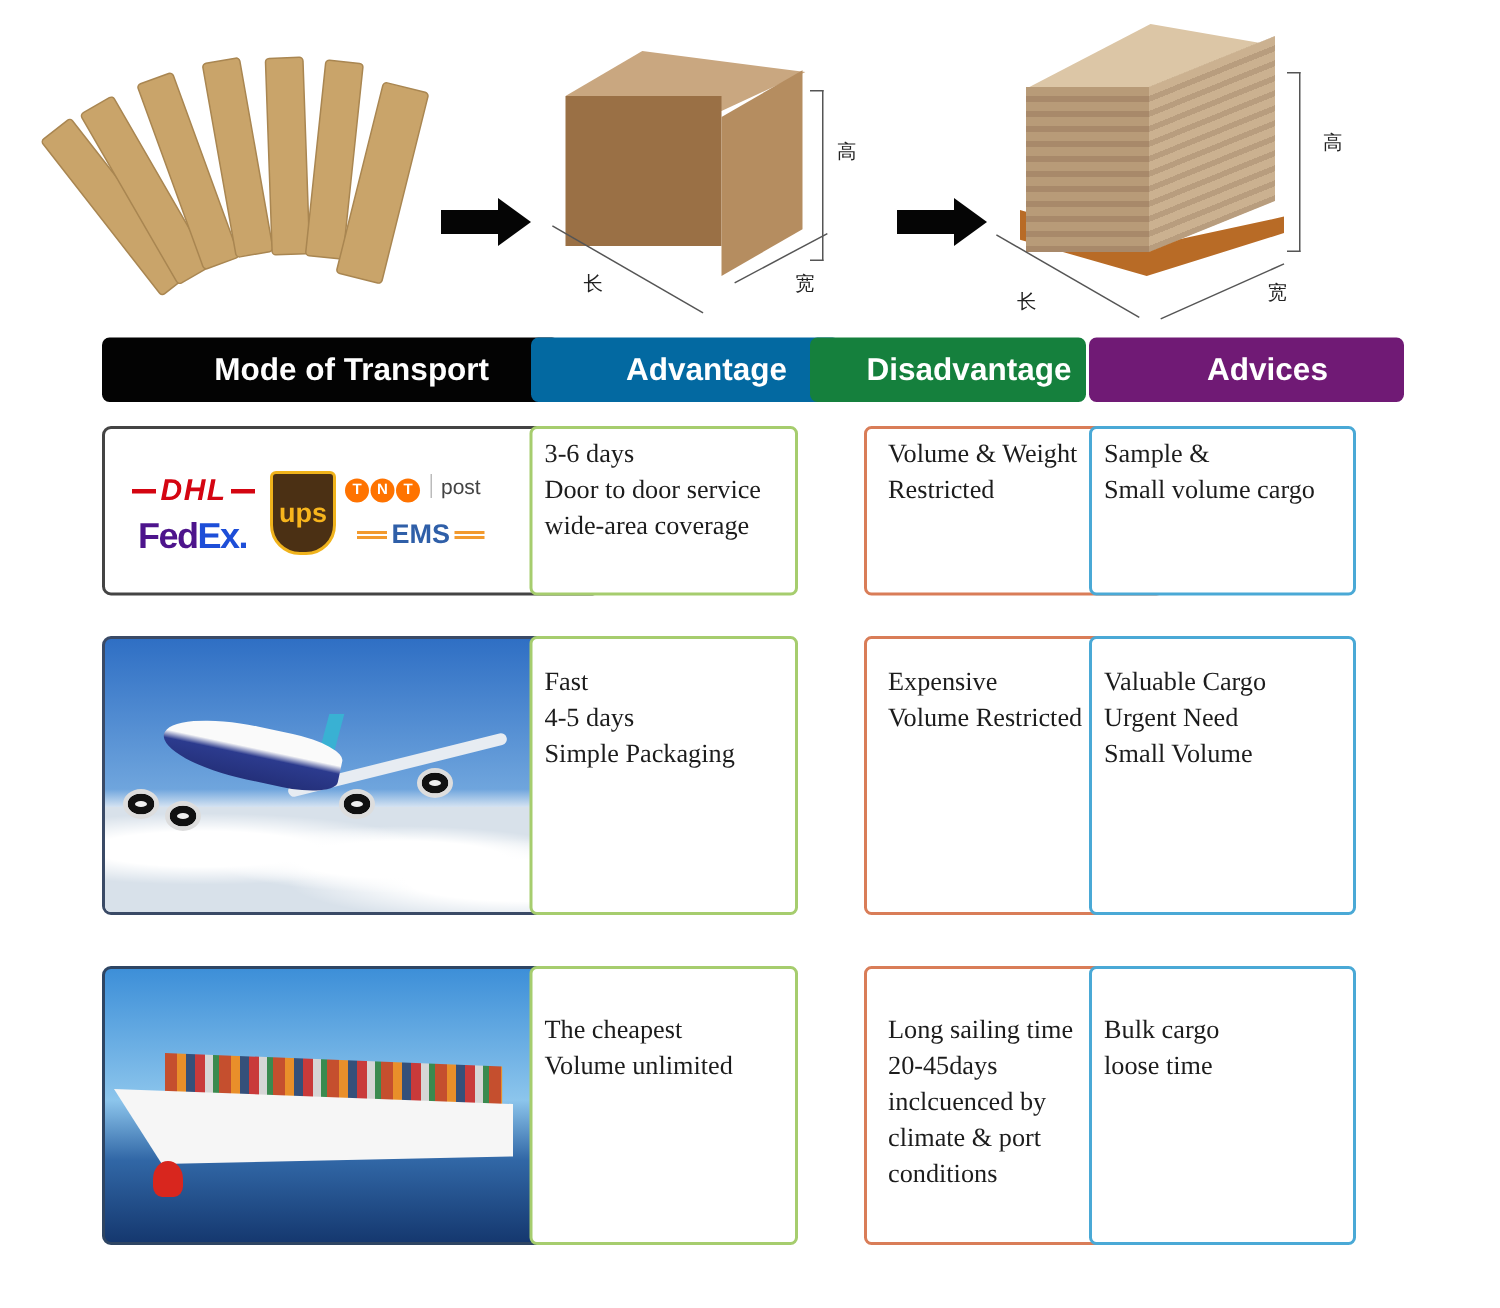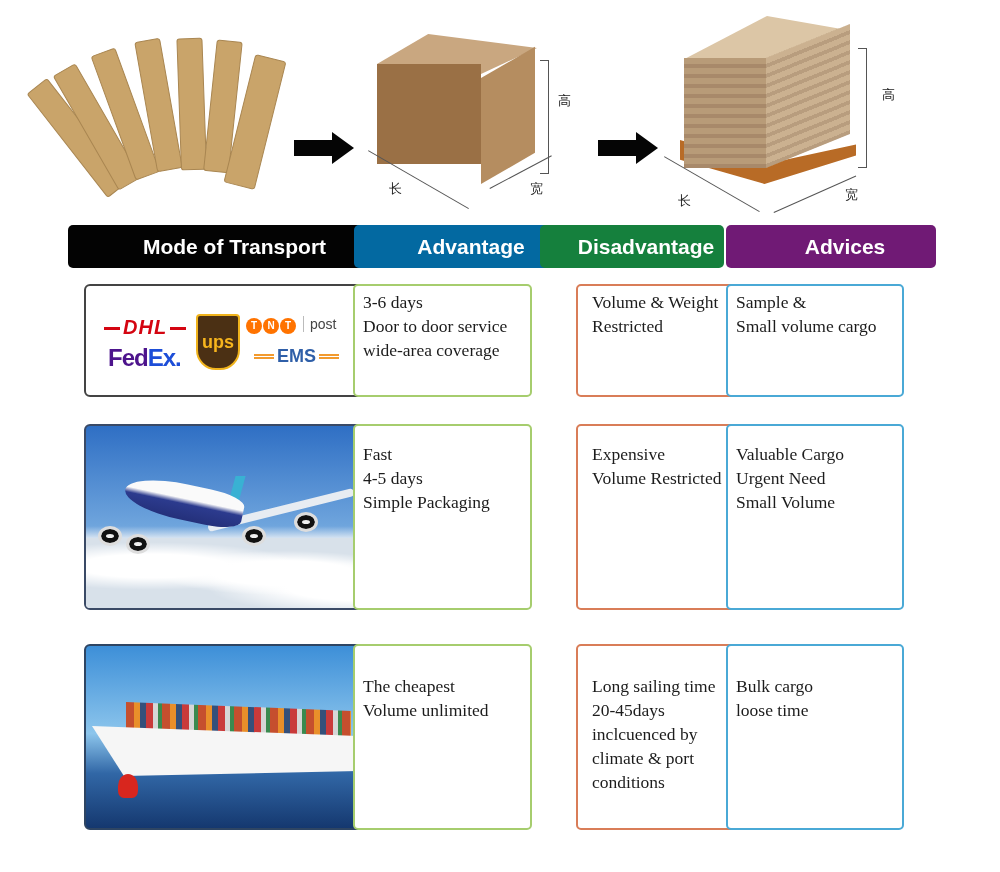--- a/index.html
+++ b/index.html
@@ -14,21 +14,21 @@
 
   
   .cell { position: absolute; box-sizing: border-box; border-radius: 5px; background: #fff; border: 2px solid; font-family: "Liberation Serif", serif; font-size: 17.5px; line-height: 24px; color: #1c1c1c; padding: 4px 8px; white-space: pre-line; }
   .cell.g { border-color: #a6cd6e; left: 353px; width: 179px; }
   .cell.o { border-color: #d97d58; left: 540px; width: 200px; padding-left: 14px; margin-left: 36px; }
   .cell.b { border-color: #4aa9d6; left: 726px; width: 178px; }
   .r1 { top: 284px; height: 113px; }
   .r2 { top: 424px; height: 186px; padding-top: 16px; }
   .r3 { top: 644px; height: 186px; padding-top: 28px; }
 
-  .imgbox { position: absolute; left: 84px; width: 333px; box-sizing: border-box; border-radius: 6px; overflow: hidden; }
+  .imgbox { position: absolute; left: 68px; width: 333px; box-sizing: border-box; border-radius: 6px; overflow: hidden; }
   .imgbox.r1 { border: 2px solid #444; background: #fff; }
   .imgbox.r2 { background: linear-gradient(#2f6fc4 0%, #6fa5dd 55%, #dce7f3 62%, #f3f6fa 100%); border: 2px solid #3a4a66; }
   .imgbox.r3 { background: linear-gradient(#3d8fd8 0%, #8cc5ec 48%, #3167a6 70%, #15386f 100%); border: 2px solid #2e4563; }
 
   
   .logo { position: absolute; font-family: "Liberation Sans", sans-serif; font-weight: bold; }
   .dhl { left: 18px; top: 30px; color: #d40511; font-style: italic; font-size: 20px; letter-spacing: 1px; }
   .dhl::before { content: ""; display: inline-block; width: 16px; height: 3px; background: #d40511; margin-right: 3px; vertical-align: middle; }
   .dhl::after { content: ""; display: inline-block; width: 16px; height: 3px; background: #d40511; margin-left: 3px; vertical-align: middle; }
   .fedex { left: 22px; top: 58px; font-size: 24px; letter-spacing: -1px; }

